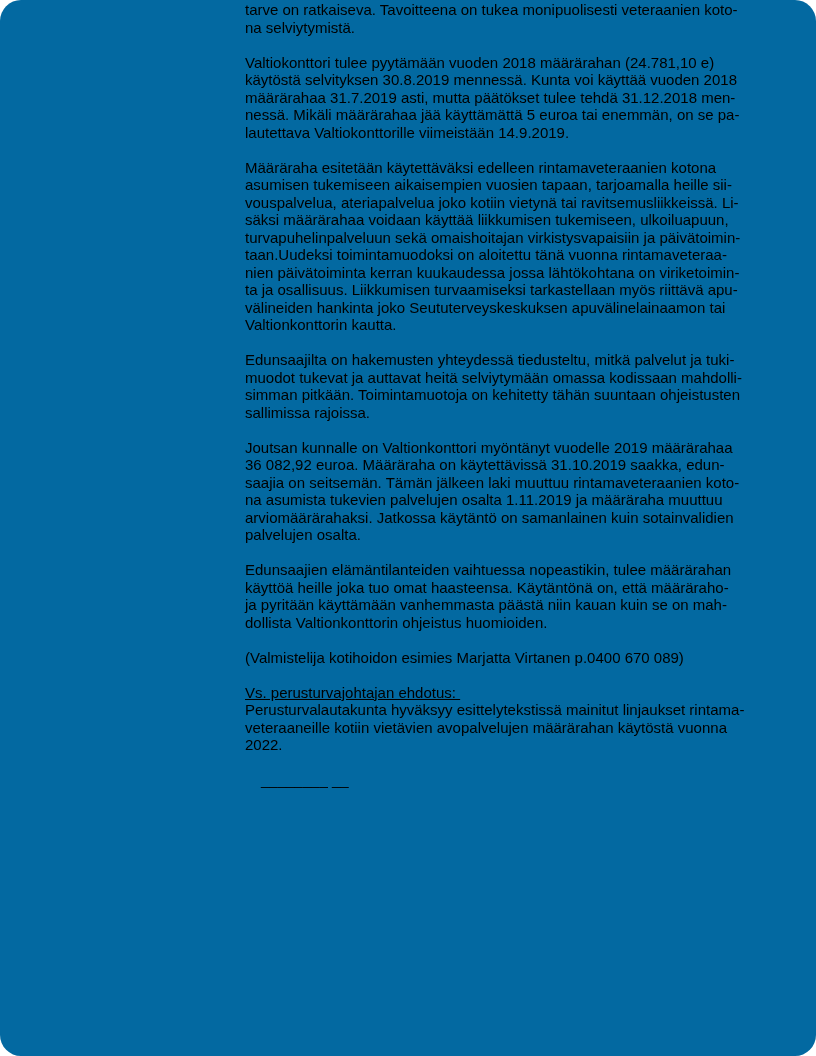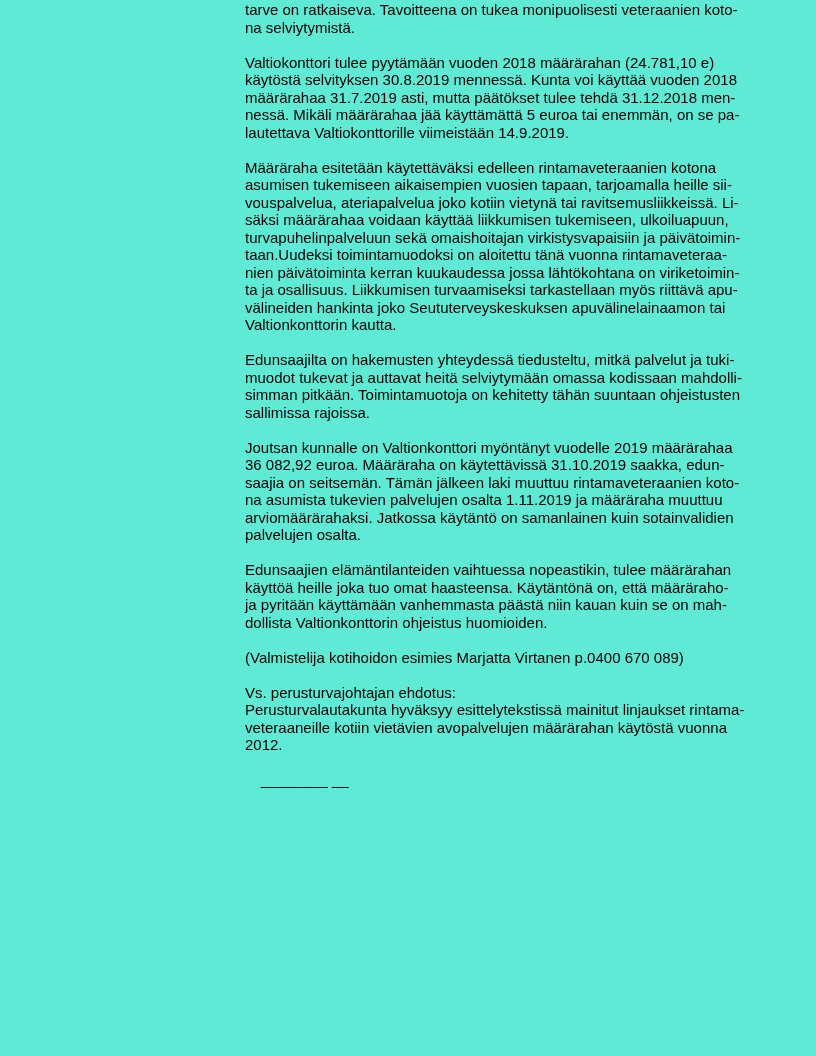--- a/index.html
+++ b/index.html
@@ -10,37 +10,39 @@
   body {
     width: 816px;
     height: 1056px;
     position: relative;
     font-family: "Liberation Sans", sans-serif;
     overflow: hidden;
   }
   .page {
     position: absolute;
     inset: 0;
-    background: #5eead4;
+    background: #0369a1;
+    border-radius: 21px;
   }
   .content {
     position: absolute;
     left: 245px;
     top: 1px;
     width: 555px;
     color: #000000;
     font-size: 15px;
     line-height: 17.5px;
   }
   .para {
     margin: 0 0 17.5px 0;
     white-space: pre;
   }
   .heading {
     margin-bottom: 0;
+    text-decoration: underline;
   }
   .separator {
     margin: 16px;
     letter-spacing: 0;
   }
 </style>
 </head>
 <body>
 
 <div class="page">
@@ -73,16 +75,16 @@
 arviomäärärahaksi. Jatkossa käytäntö on samanlainen kuin sotainvalidien
 palvelujen osalta.</p>
     <p class="para">Edunsaajien elämäntilanteiden vaihtuessa nopeastikin, tulee määrärahan
 käyttöä heille joka tuo omat haasteensa. Käytäntönä on, että määräraho-
 ja pyritään käyttämään vanhemmasta päästä niin kauan kuin se on mah-
 dollista Valtionkonttorin ohjeistus huomioiden.</p>
     <p class="para">(Valmistelija kotihoidon esimies Marjatta Virtanen p.0400 670 089)</p>
     <p class="para heading">Vs. perusturvajohtajan ehdotus: </p>
     <p class="para">Perusturvalautakunta hyväksyy esittelytekstissä mainitut linjaukset rintama-
 veteraaneille kotiin vietävien avopalvelujen määrärahan käytöstä vuonna
-2012.</p>
+2022.</p>
     <p class="para separator">________ __</p>
   </div>
 </div>
 
 </body></html>

